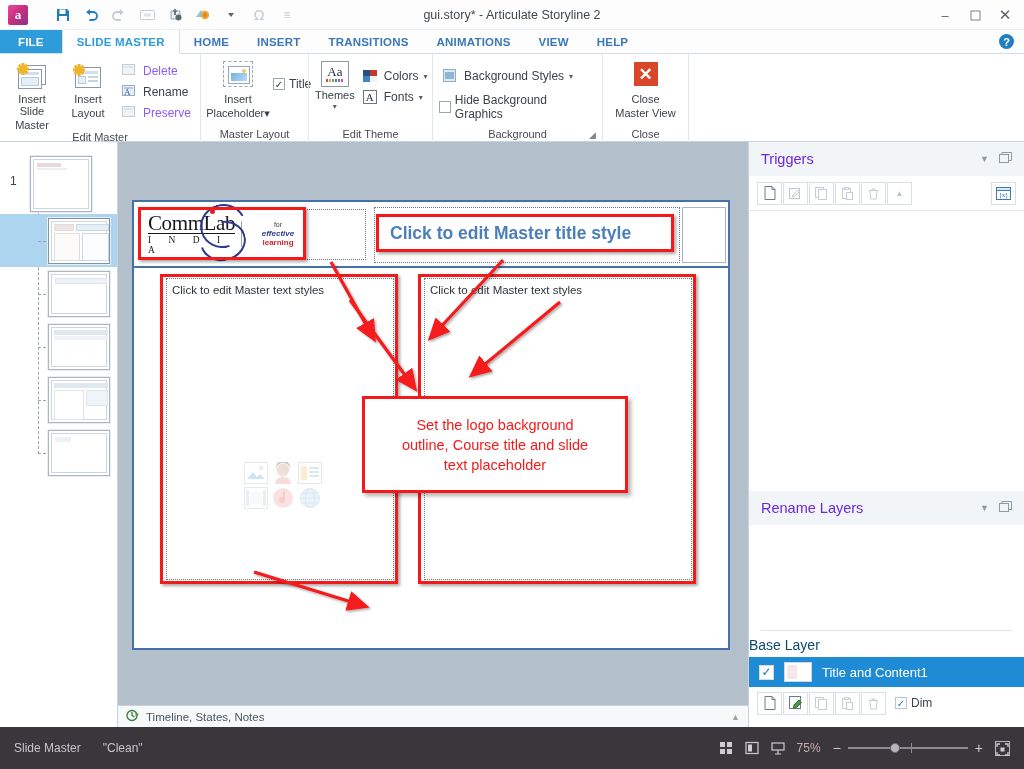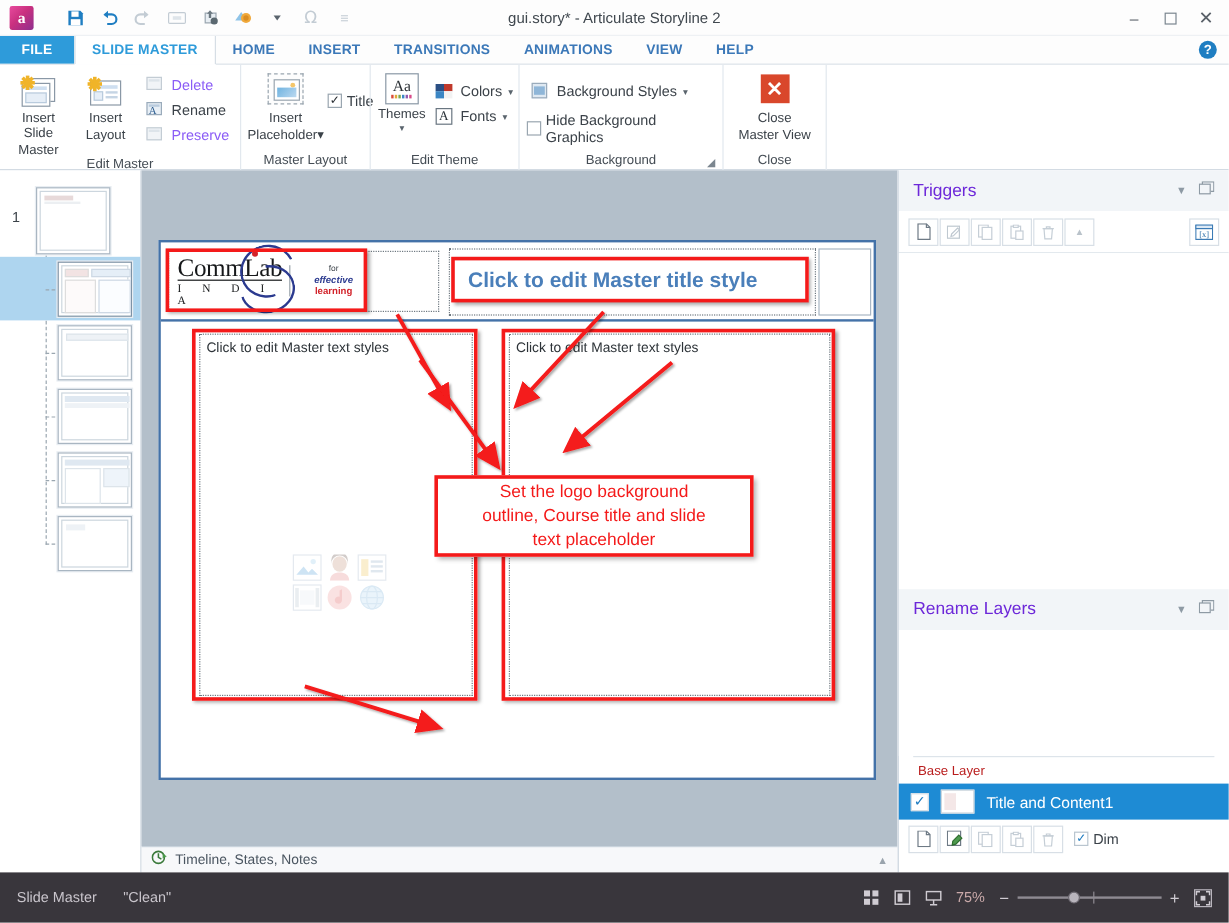--- a/index.html
+++ b/index.html
@@ -207,21 +207,21 @@
   .panel-head .ttl { font-size:14.5px; color:#6d28d9; }
   .panel-head .acts { margin-left:auto; display:flex; align-items:center; gap:10px; }
   .panel-toolbar { height:34px; display:flex; align-items:center; padding:0 8px; gap:1px;
     background:#ffffff; }
   .tbtn { width:25px;height:23px;border:1px solid #d8dfe6;background:#fff;
     display:flex;align-items:center;justify-content:center; }
   .tbtn.right { margin-left:auto; }
   .panel-sep { height:1px; background:#e3e9ee; }
   .panel-blank { background:#fff; }
   .layer-sep { margin:0 12px; height:1px; background:#dde4ea; }
-  .base-layer-lbl { padding:6px 16px 4px; font-size:11px; color:#b91c1c; }
+  .base-layer-lbl { padding:6px 0 4px; font-size:14px; color:#0c4a6e; }
   .layer-row { height:30px; background:#1e8bd4; display:flex; align-items:center;
     padding:0 10px; gap:10px; }
   .layer-row .name { font-size:13px; color:#fff; }
   .lchk { width:15px;height:15px;background:#fff;border:1px solid #d6dee5;
     display:flex;align-items:center;justify-content:center;color:#1e7bc0;font-size:12px;}
   .lthumb { width:28px;height:20px;background:#fff;border:1px solid #ccd6de; position:relative;}
   .lthumb::after{content:"";position:absolute;left:2px;top:2px;right:2px;bottom:2px;
     background:linear-gradient(90deg,#f4e7e7 0 45%,#fff 45% 100%);}
   .layer-toolbar { height:32px; display:flex; align-items:center; padding:0 8px; gap:1px; }
 
@@ -628,21 +628,21 @@
                 <ellipse cx="12" cy="11" rx="4.5" ry="9.5" fill="none" stroke="#86b8dd"></ellipse>
                 <path d="M2.8 11h18.4M4 6h16M4 16h16" stroke="#86b8dd" fill="none"></path>
               </svg>
           </div>
         </div>
 
         <div class="ph-dash" style="left:290px; top:76px; width:268px; height:302px;"></div>
         <div class="body-text" style="left:296px; top:82px;">Click to edit Master text styles</div>
         <div class="redbox" style="left:284px; top:72px; width:278px; height:310px;"></div>
 
-        <div class="callout" style="left:228px; top:194px; width:266px; height:68px;">
+        <div class="callout" style="left:228px; top:194px; width:266px; height:97px;">
           <span>
             <span>Set the logo background</span><br>
             <span>outline, Course title and slide</span><br>
             <span>text placeholder</span>
           </span>
         </div>
       </div>
 
       <svg class="arrow-svg">
         <defs>

